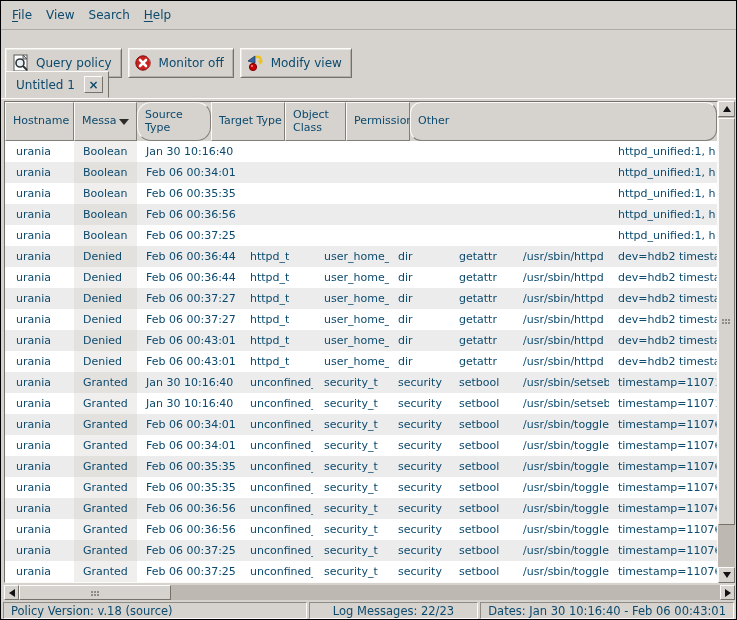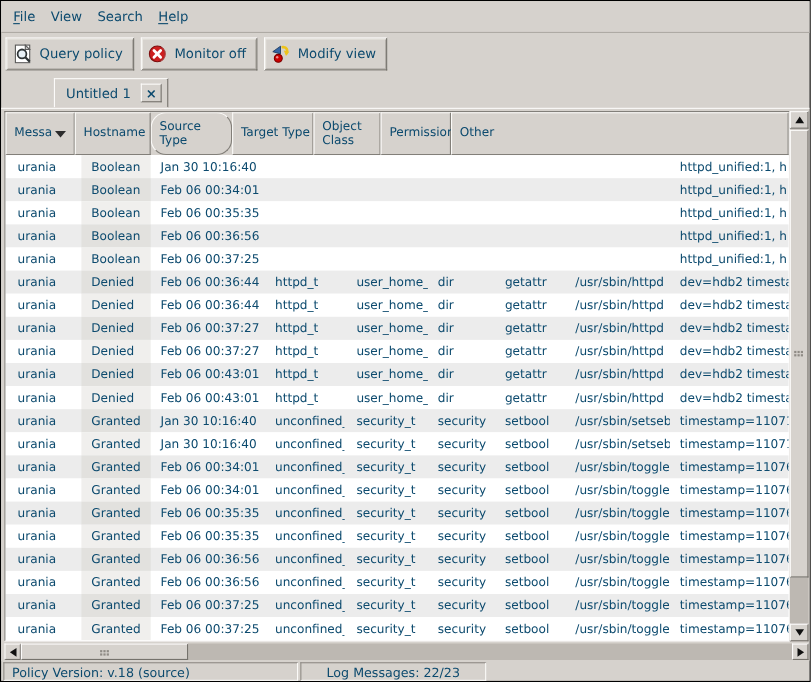--- a/index.html
+++ b/index.html
@@ -7,31 +7,31 @@
   .window{
     position:relative;width:737px;height:620px;
     background:#d6d2cd;border:1px solid #000;overflow:hidden;
     font-family:"DejaVu Sans","Liberation Sans",sans-serif;color:#0c4a6e;
   }
   
   .menubar{position:absolute;left:0;top:0;width:100%;height:29px;display:flex;align-items:center;padding-left:4px;border-bottom:1px solid #aeaaa4;background:#d6d2cd;}
   .menu-item{font-size:12px;padding:5px 7px;cursor:default;}
   .menu-item u{text-underline-offset:2px;}
   
-  .toolbar{position:absolute;left:0;top:30px;width:100%;height:37px;display:flex;gap:6px;padding:3px 0 0 4px;}
+  .toolbar{position:absolute;left:0;top:30px;width:100%;height:37px;display:flex;gap:6px;padding:17px 0 0 4px;}
   .tool-btn{height:30px;display:inline-flex;align-items:center;gap:5px;padding:0 9px 0 5px;
     background:#d6d2cd;font-size:12px;
     border:1px solid;border-color:#fcfbfa #75726c #75726c #fcfbfa;
     box-shadow:inset 1px 1px 0 #e9e7e2, inset -1px -1px 0 #b3afa9;}
   .tool-icon{width:20px;height:18px;display:inline-block;flex:none;}
   
   .tabstrip{position:absolute;left:0;top:67px;width:100%;height:30px;}
   .tab{position:absolute;left:4px;bottom:0;width:104px;height:27px;background:#d6d2cd;
     border:1px solid;border-color:#fcfbfa #75726c #d6d2cd #fcfbfa;
-    display:flex;align-items:center;padding-left:10px;gap:9px;font-size:12px;margin-left:44px;}
+    display:flex;align-items:center;padding-left:10px;gap:9px;font-size:12px;}
   .tab-close{width:19px;height:17px;display:flex;align-items:center;justify-content:center;
     background:#d6d2cd;border:1px solid;border-color:#fcfbfa #75726c #75726c #fcfbfa;
     font-weight:bold;font-size:12px;line-height:1;}
   
   .page{position:absolute;left:0;top:97px;width:100%;height:503px;background:#d6d2cd;border-top:1px solid #fcfbfa;}
   
   .tree{position:absolute;left:3px;top:2px;width:714px;height:482px;background:#fff;overflow:hidden;
     border:1px solid;border-color:#75726c #fcfbfa #fcfbfa #75726c;}
   .thead{display:flex;height:39px;background:#d6d2cd;}
   .th{position:relative;display:flex;align-items:center;padding-left:7px;padding-right:2px;
@@ -42,21 +42,21 @@
   .tbody{position:relative;}
   .tr{display:flex;height:21px;background:#ffffff;}
   .tr.alt{background:#ececec;}
   .td{height:21px;display:flex;align-items:center;padding-left:9px;font-size:11px;
     overflow:hidden;white-space:nowrap;flex:none;}
   .td.col0{padding-left:11px;}
   .tr .sorted{background:#f0efed;}
   .tr.alt .sorted{background:#e2e1de;}
   .col0{width:69px;} .col1{width:63px;} .col2{width:104px;} .col3{width:74px;border-radius:14px;}
   .col4{width:74px;} .col5{width:61px;} .col6{width:64px;} .col7{width:95px;}
-  .col8{width:108px;flex:1 1 auto;min-width:0;}
+  .col8{width:108px;flex:1 1 auto;min-width:0;border-radius:11px;}
   .th.col8{flex:1 1 auto;}
   
   .vscroll{position:absolute;left:717px;top:2px;width:17px;height:482px;background:#bdb8b2;}
   .hscroll{position:absolute;left:3px;top:486px;width:731px;height:15px;background:#bdb8b2;}
   .sb-btn{position:absolute;background:#d6d2cd;border:1px solid;border-color:#fcfbfa #75726c #75726c #fcfbfa;
     display:flex;align-items:center;justify-content:center;}
   .vscroll .sb-btn{left:0;width:17px;height:16px;}
   .sb-up{top:0;} .sb-down{bottom:0;}
   .hscroll .sb-btn{top:0;height:15px;width:15px;}
   .sb-left{left:0;} .sb-right{right:0;}
@@ -69,21 +69,21 @@
     border:1px solid;border-color:#fcfbfa #75726c #75726c #fcfbfa;}
   .hthumb{position:absolute;top:0;left:15px;width:152px;height:15px;background:#d6d2cd;
     border:1px solid;border-color:#fcfbfa #75726c #75726c #fcfbfa;}
   .grip{position:absolute;width:2px;height:2px;background:#8f8b85;
     box-shadow:3px 0 #8f8b85,6px 0 #8f8b85,0 3px #8f8b85,3px 3px #8f8b85,6px 3px #8f8b85;}
   .vthumb .grip{left:3px;top:50%;margin-top:-3px;}
   .hthumb .grip{left:50%;margin-left:-4px;top:5px;}
   
   .statusbar{position:absolute;left:0;top:600px;width:100%;height:19px;display:flex;gap:2px;padding:1px 2px;font-size:11.5px;}
   .status-pane{border:1px solid;border-color:#8f8b85 #fbfaf8 #fbfaf8 #8f8b85;display:flex;align-items:center;padding:0 7px;overflow:hidden;white-space:nowrap;}
-  .pane-1{width:268px;flex:none;}
+  .pane-1{width:304px;flex:none;}
   .pane-2{width:169px;flex:none;justify-content:center;}
   .pane-3{flex:1;justify-content:flex-end;}
 </style>
 </head>
 <body>
 
 <div class="window">
 
   <div class="menubar">
       <div class="menu-item"><u>F</u>ile</div>
@@ -135,26 +135,26 @@
       <span class="tab-close">
           <span>×</span>
         </span>
     </div>
   </div>
 
   <div class="page">
 
     <div class="tree">
       <div class="thead">
+          <div class="th col0">
+            <span>Hostname</span>
+          </div>
           <div class="th col1">
             <span>Messa</span>
             <span class="sort-arrow"></span>
-          </div>
-          <div class="th col0">
-            <span>Hostname</span>
           </div>
           <div class="th col3">
             <span>Source Type</span>
           </div>
           <div class="th col4">
             <span>Target Type</span>
           </div>
           <div class="th col5">
             <span>Object Class</span>
           </div>
@@ -426,15 +426,18 @@
 
   </div>
 
   <div class="statusbar">
     <div class="status-pane pane-1">
       <span>Policy Version: v.18 (source)</span>
     </div>
     <div class="status-pane pane-2">
       <span>Log Messages: 22/23</span>
     </div>
+    <div class="status-pane pane-3">
+      <span>Dates: Jan 30 10:16:40 - Feb 06 00:43:01</span>
+    </div>
   </div>
 
 </div>
 
 </body></html>

